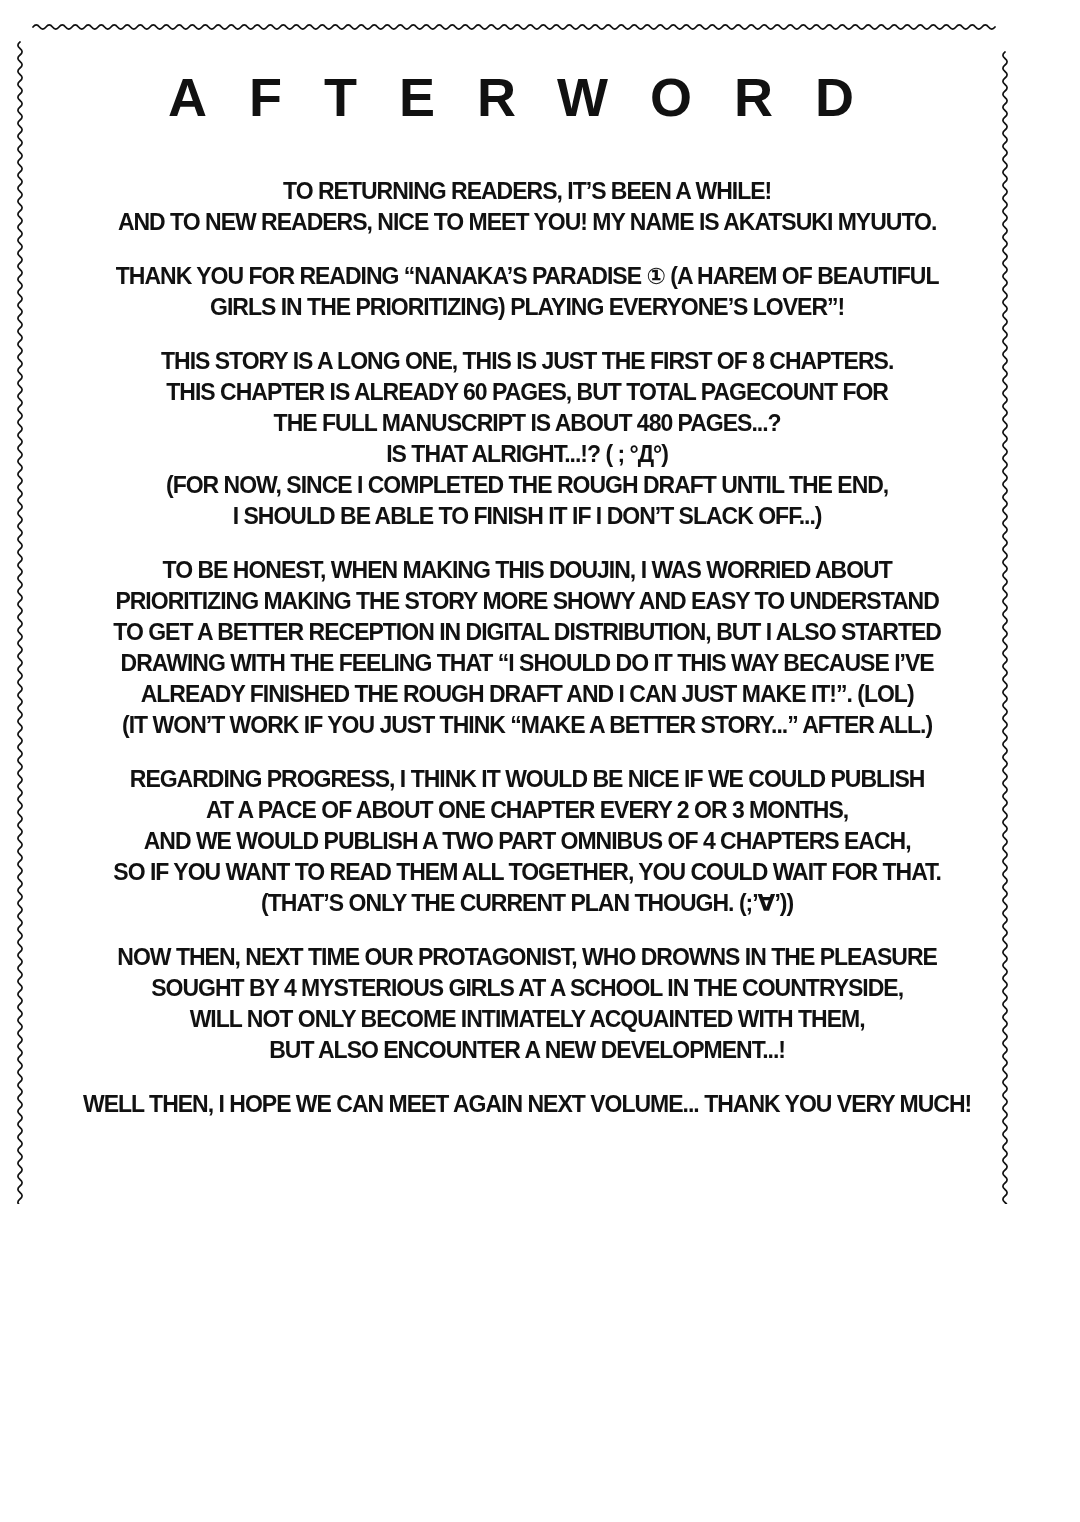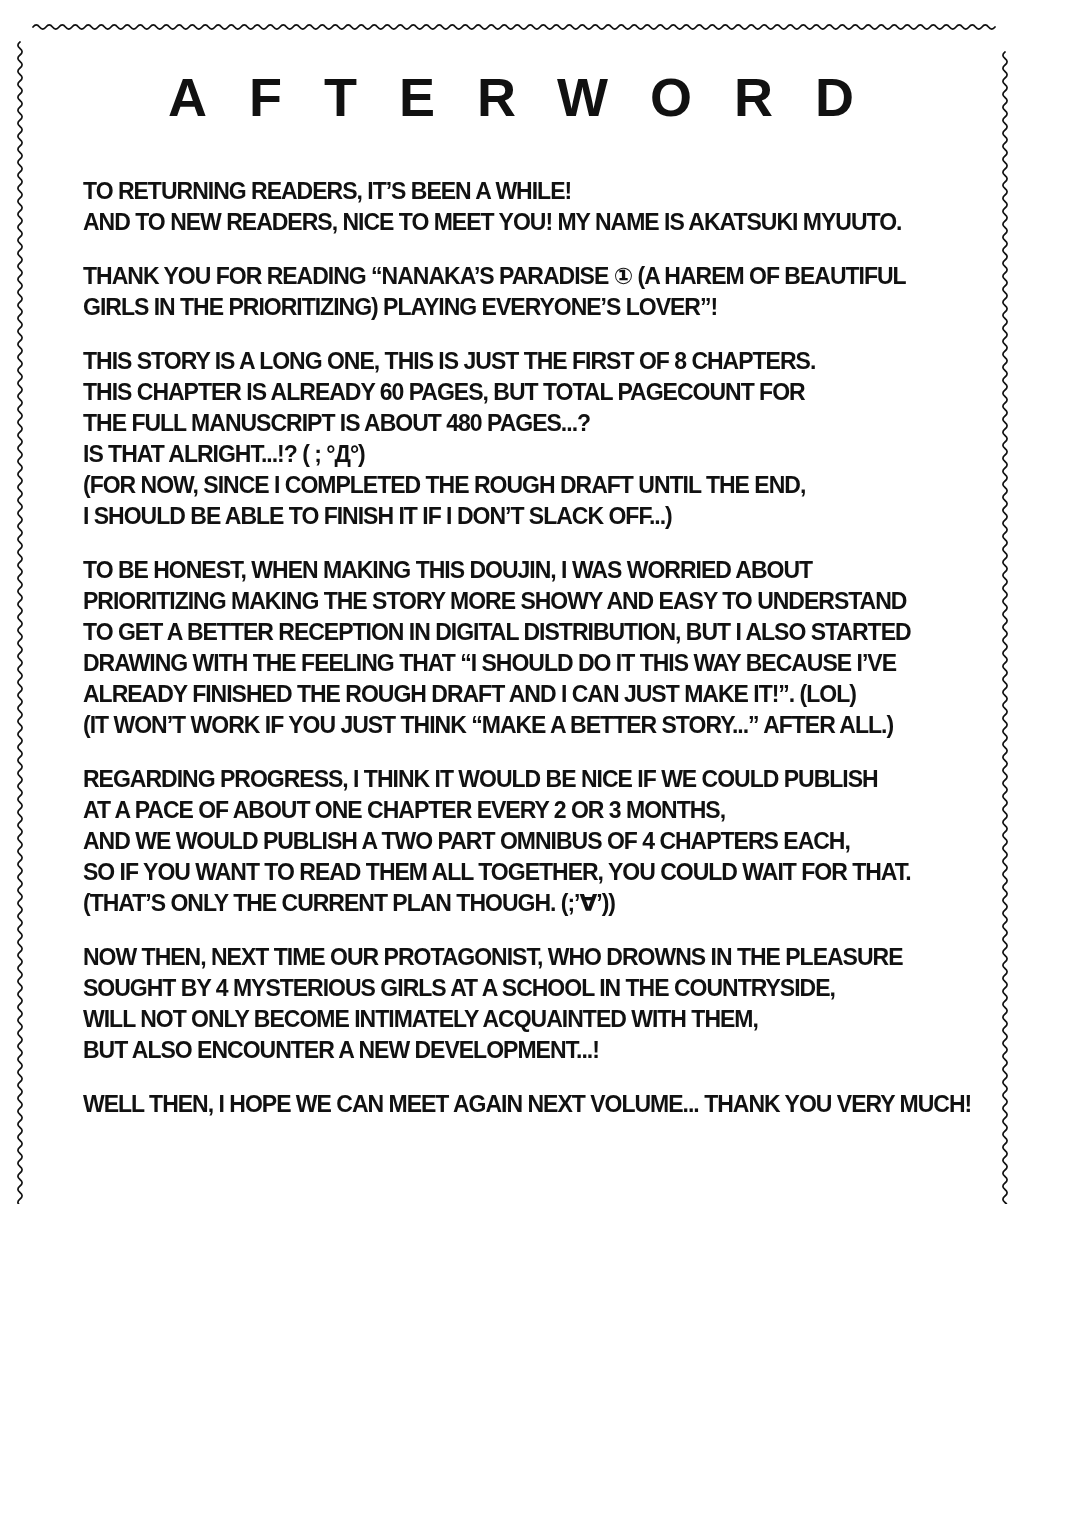--- a/index.html
+++ b/index.html
@@ -15,21 +15,21 @@
   .border-svg path{fill:none;stroke:#111111;stroke-width:1.7;stroke-linecap:round;}
   .title{
     position:absolute;top:70px;left:168px;margin:0;
     font-size:54px;font-weight:700;line-height:54px;
     letter-spacing:42px;white-space:nowrap;
   }
   .content{position:absolute;top:176px;left:83px;}
   .para{
     margin:0 0 23px 0;
     font-size:23px;font-weight:700;line-height:31px;
-    letter-spacing:-1px;white-space:pre;
+    letter-spacing:-1px;white-space:pre;text-align:center;
   }
   .signature{
     position:absolute;left:607px;top:1458px;
     font-size:27px;font-weight:400;line-height:31px;letter-spacing:-1px;
   }
 </style>
 </head>
 <body>
 
 <div class="page">

